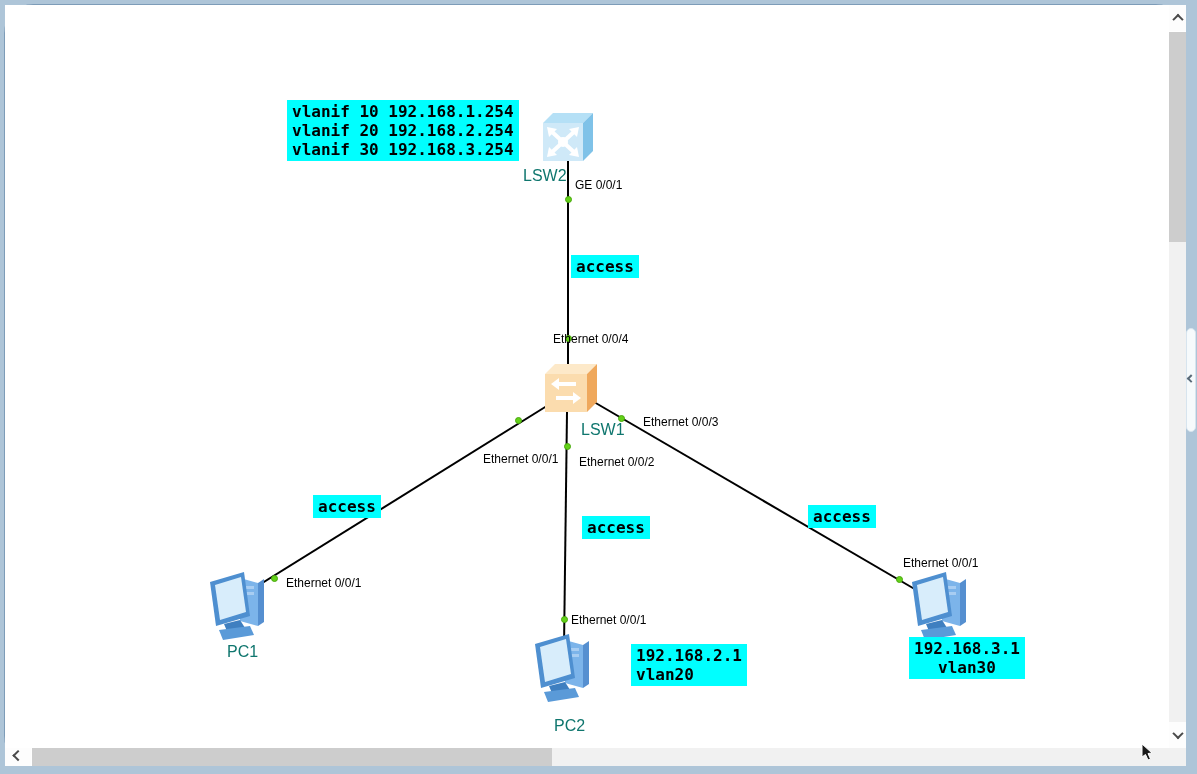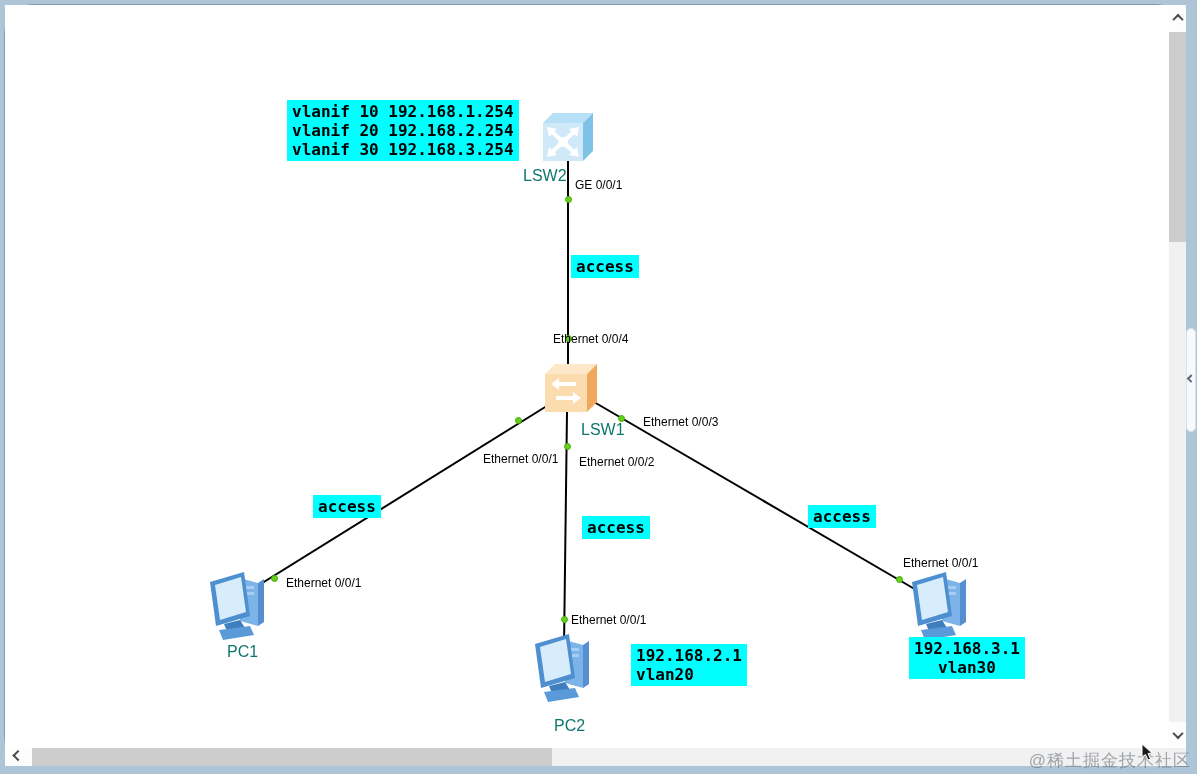--- a/index.html
+++ b/index.html
@@ -178,14 +178,13 @@
   <div class="handle">
     <span class="chev left"></span>
   </div>
 
   <div class="cursor">
     <svg width="16" height="18" viewBox="0 0 16 18">
       <polygon points="1,0 1,13 4.5,10.5 7,16 9.5,15 7,9.5 11,9" fill="#1a1a1a" stroke="#ffffff" stroke-width="1"></polygon>
     </svg>
   </div>
 
-  <div class="watermark">@稀土掘金技术社区</div>
 </div>
 
 </body></html>

